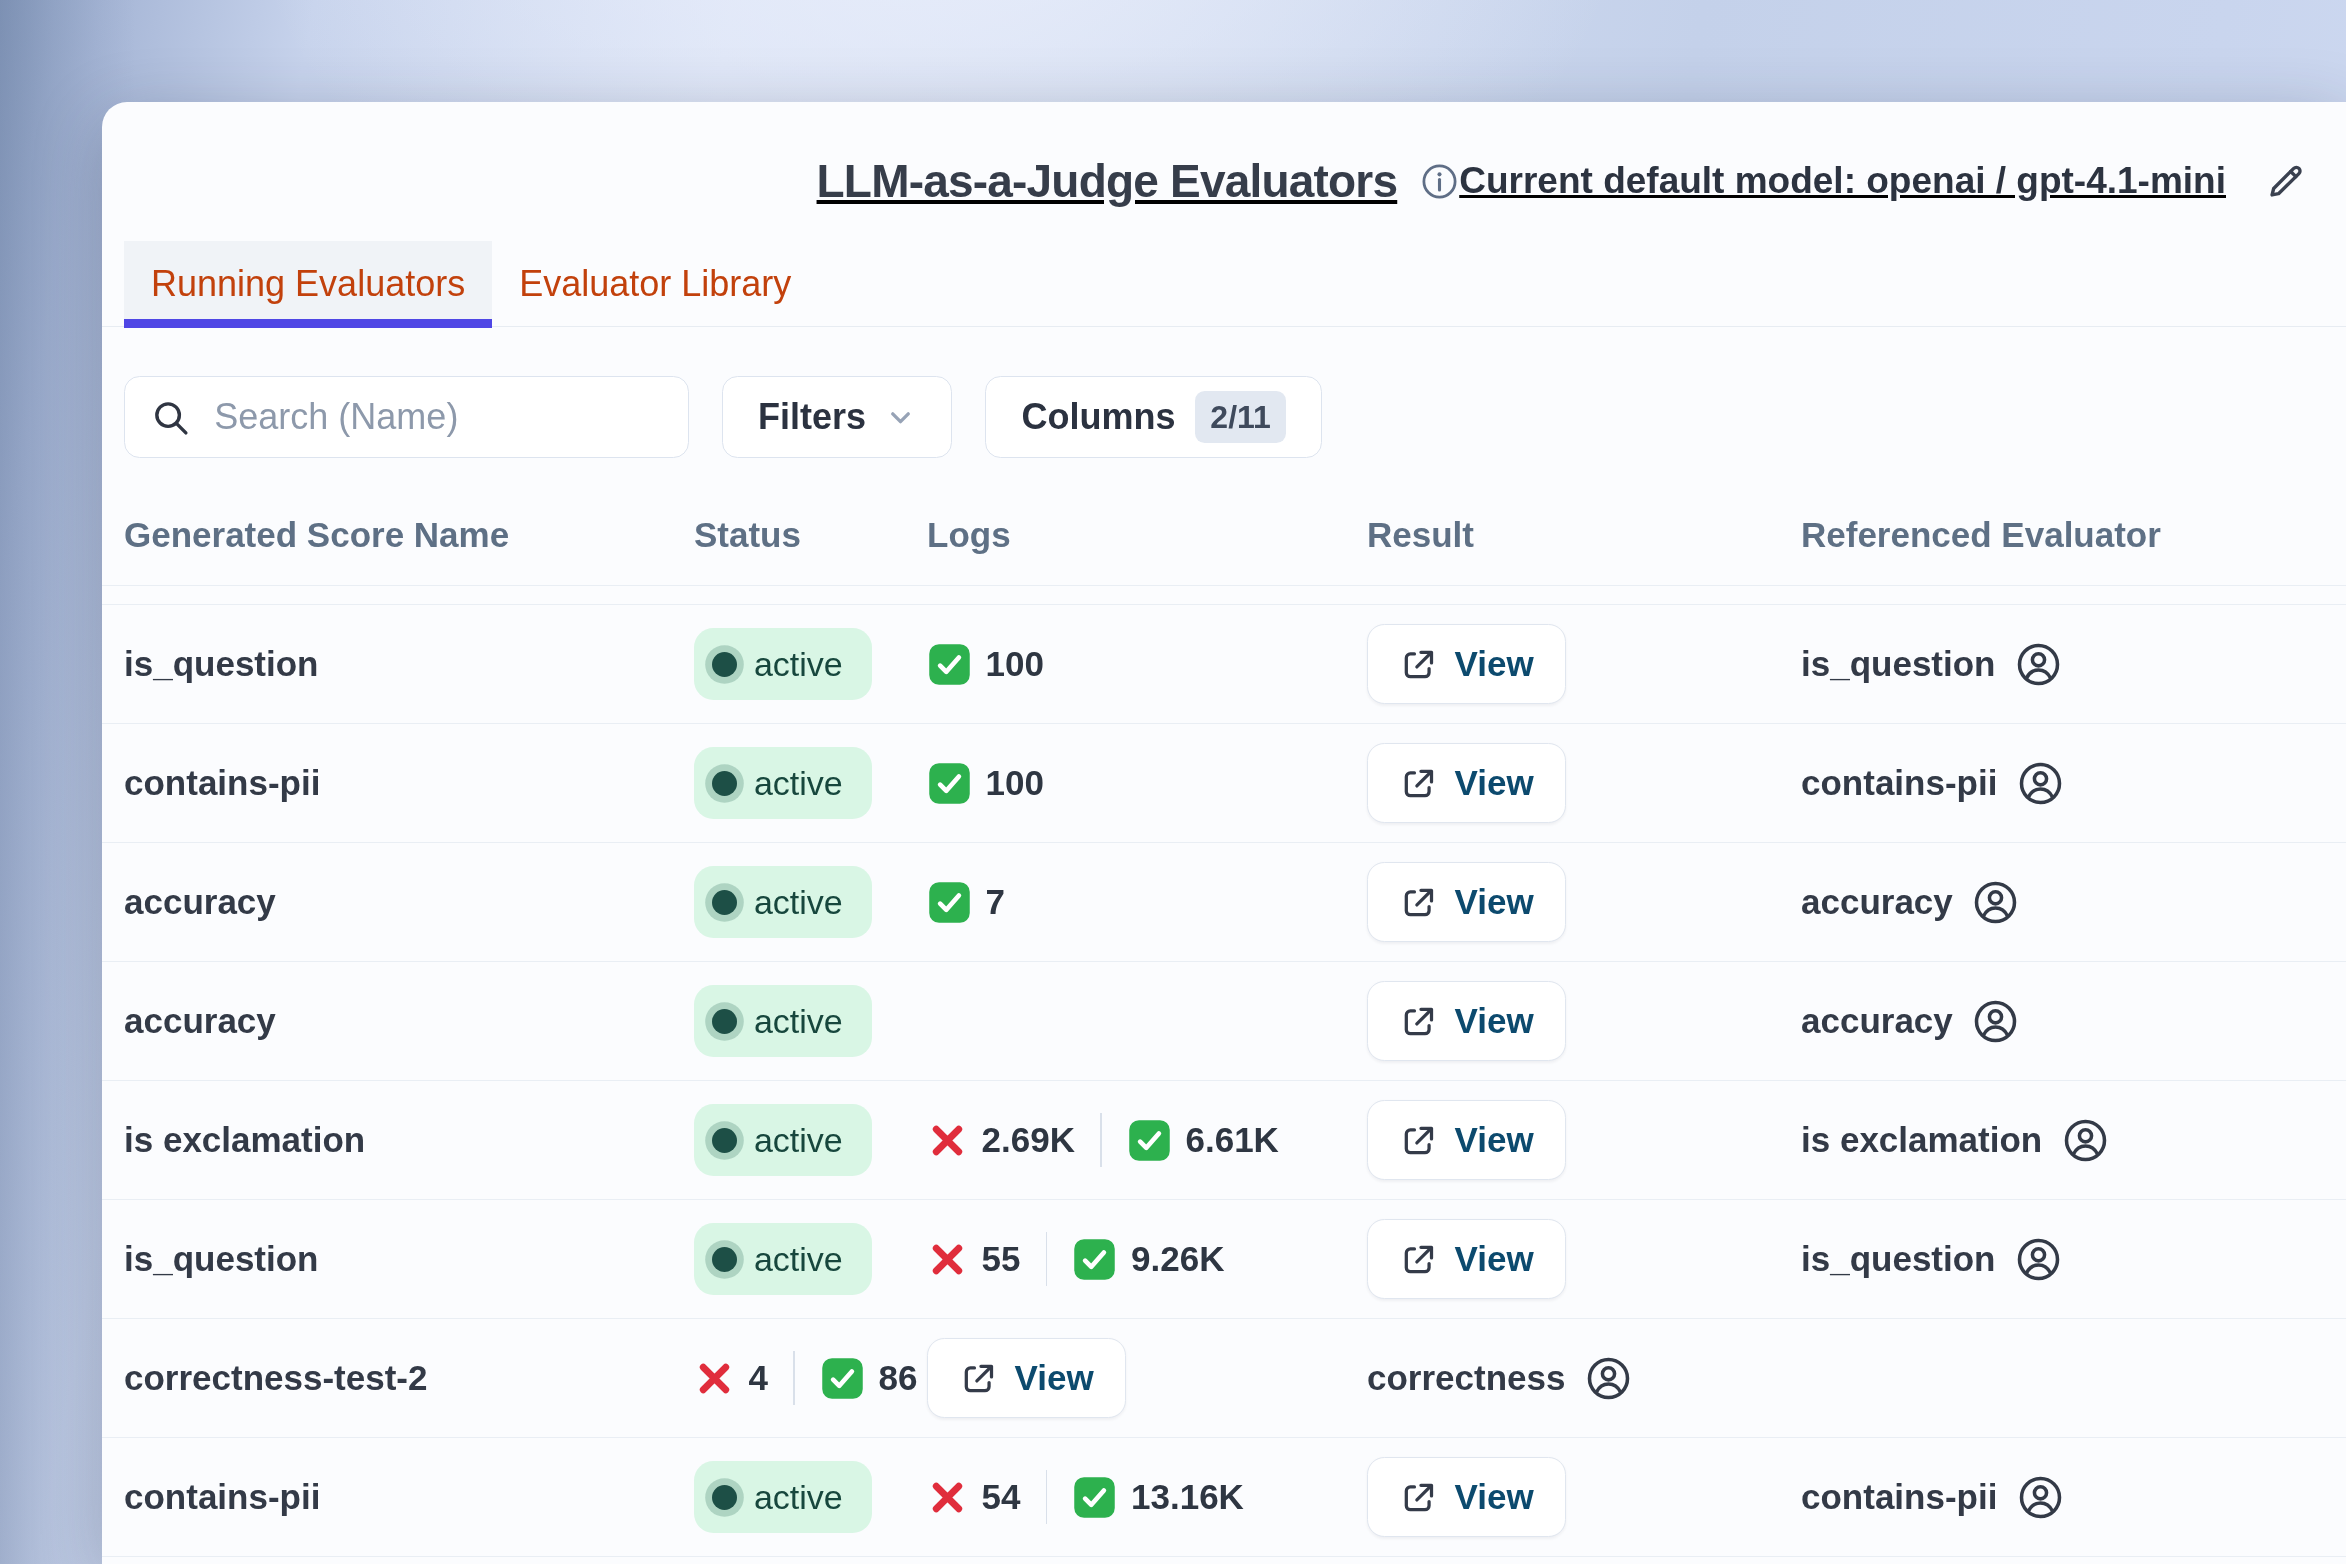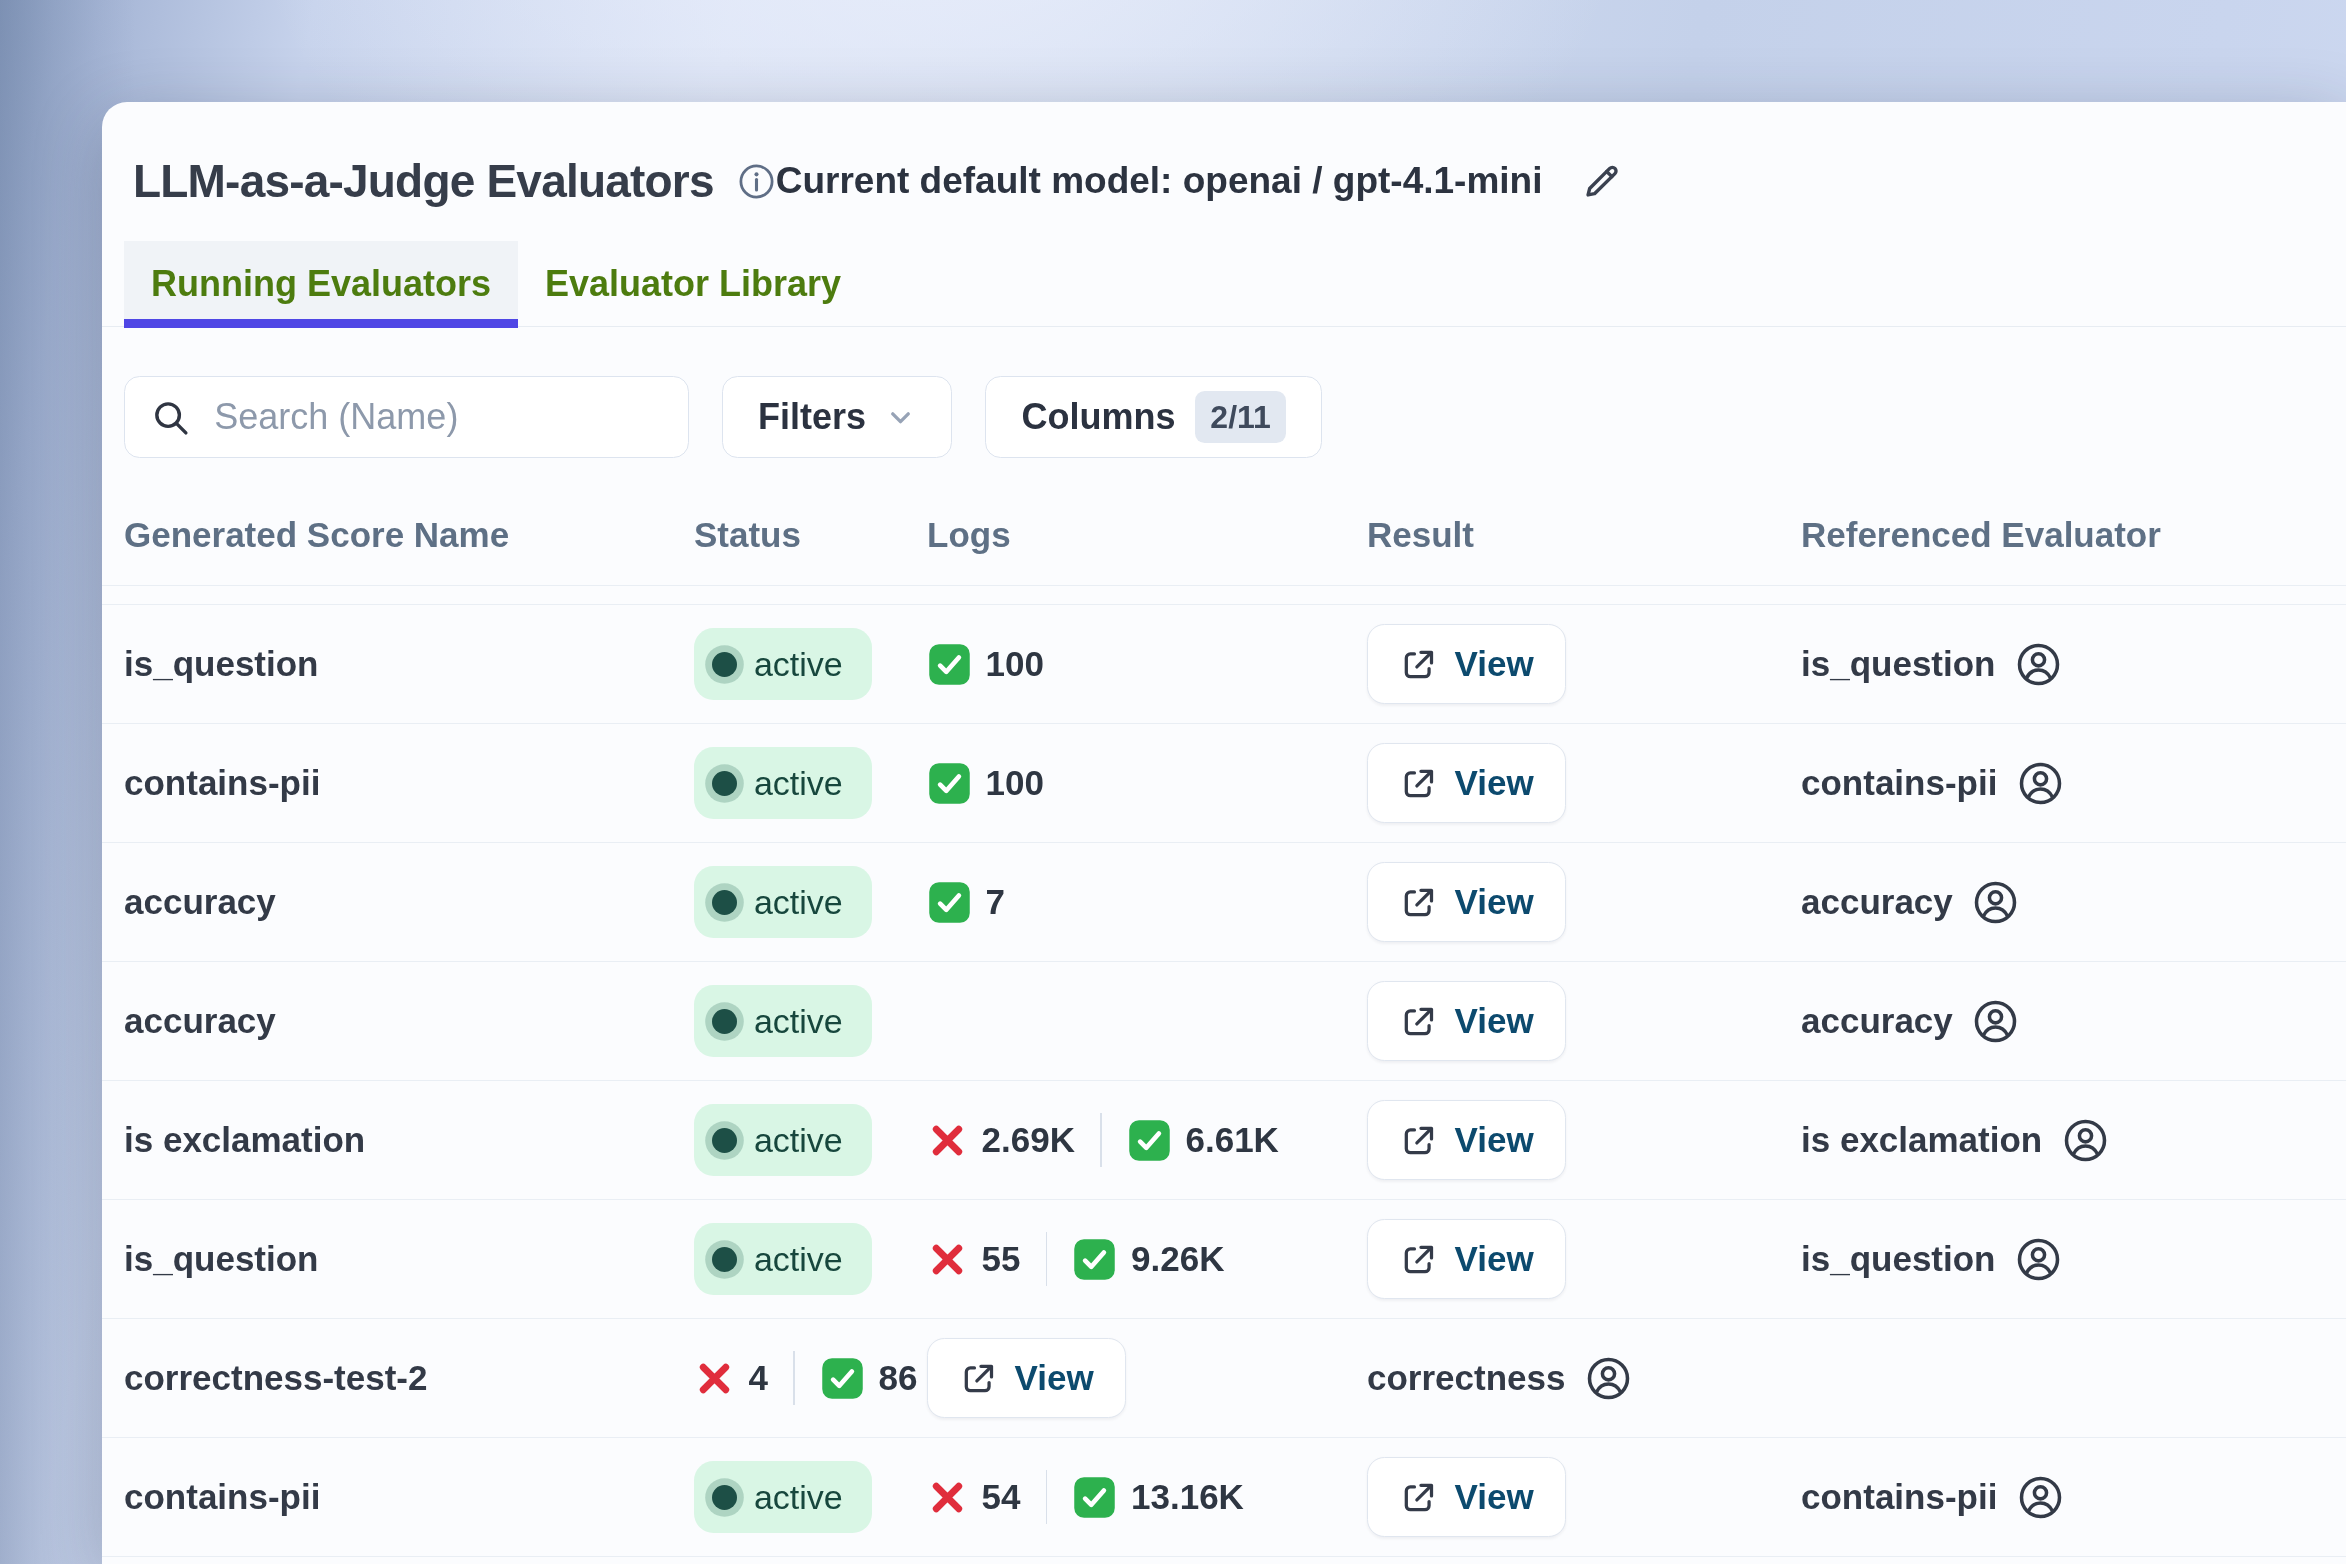--- a/index.html
+++ b/index.html
@@ -9,32 +9,32 @@
     background:
       linear-gradient(90deg, rgba(84,104,140,.30) 0px, rgba(84,104,140,.14) 53px, rgba(84,104,140,0) 136px),
       radial-gradient(1261px 873px at 40% -8%, #e9eefb 0%, rgba(233,238,251,0) 55%),
       linear-gradient(100deg, #8ea2c4 0%, #a6b6d6 4%, #c7d3ec 12%, #d9e2f5 28%, #d0dbf0 45%, #c4d1ea 65%, #c9d5ee 85%, #cfdaf1 100%);
   }
   .card { position:absolute; left:102px; top:102px; right:0; bottom:0;
     background:#fbfcfe; border-radius:25px 0 0 0;
     box-shadow:0 17.5px 68px rgba(25,35,60,.28); }
 
   
-  .card-head { display:flex; justify-content:flex-start; align-items:center;
-    padding:52px 39px 0 31px; }
+  .card-head { display:flex; justify-content:flex-end; align-items:center;
+    padding:52px 39px 0 31px;text-decoration:underline; }
   .title-wrap { display:flex; align-items:center; gap:23px; }
   .page-title { margin:0; font-size:46px; font-weight:700; letter-spacing:-0.8px; color:#363d4a; }
   .icon { flex:none; display:inline-flex; }
   .model-wrap { display:flex; align-items:center; gap:38px;
     font-size:37px; font-weight:600; color:#2c3340; }
 
   
   .tabs { display:flex; margin-top:33px; padding-left:22px; border-bottom:1.9px solid #e7ecf2; }
   .tab { position:relative; height:85px; padding:0 27px; display:flex; align-items:center;
-    font-size:36px; font-weight:700; color:#4d7c0f; cursor:pointer; }
+    font-size:36px; font-weight:400; color:#c2410c; cursor:pointer; }
   .tab.active { background:#f0f3f7; }
   .tab.active::after { content:""; position:absolute; left:0; right:0; bottom:-1.9px;
     height:8.7px; background:#4f46e5; }
 
   
   .toolbar { display:flex; align-items:center; gap:33px; margin:49px 0 0 22px; }
   .search { width:565px; height:82px; background:#fff; border:1.9px solid #dde4ef;
     border-radius:15.5px; display:flex; align-items:center; gap:21.3px; padding:0 25px; }
   .search input { flex:1; min-width:0; border:none; outline:none; background:transparent;
     font-family:inherit; font-size:36px; color:#333a47; }

